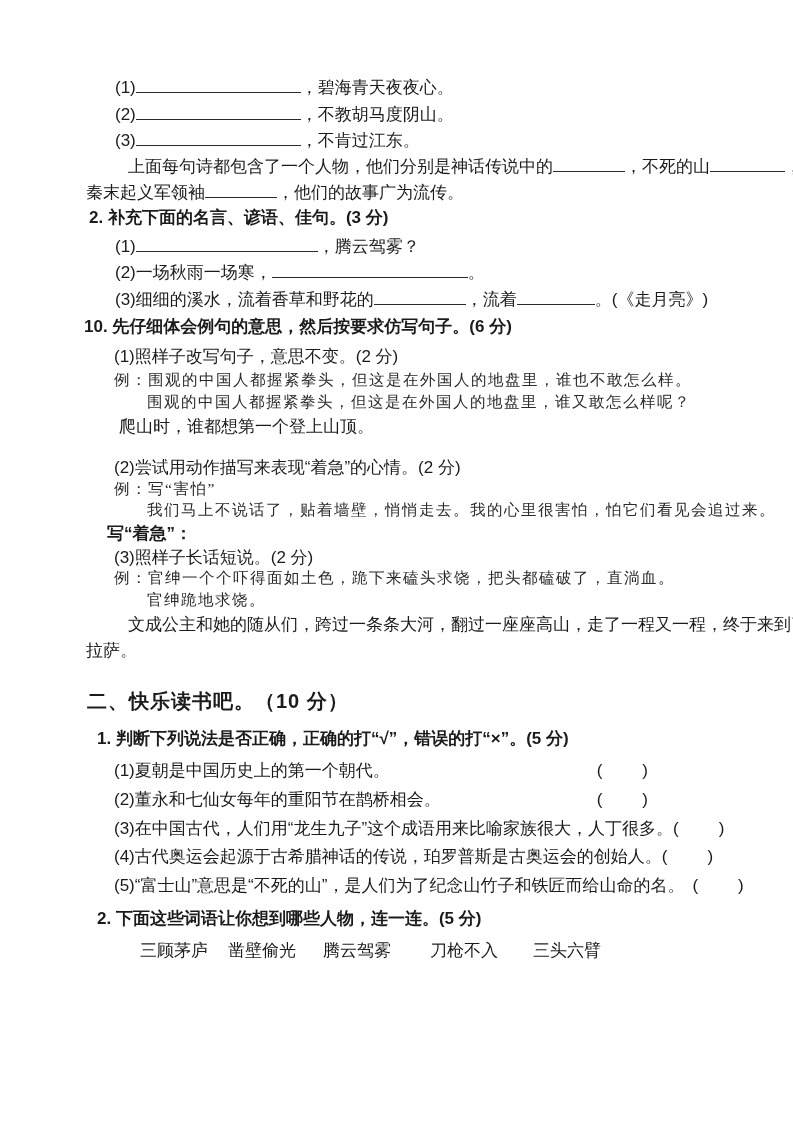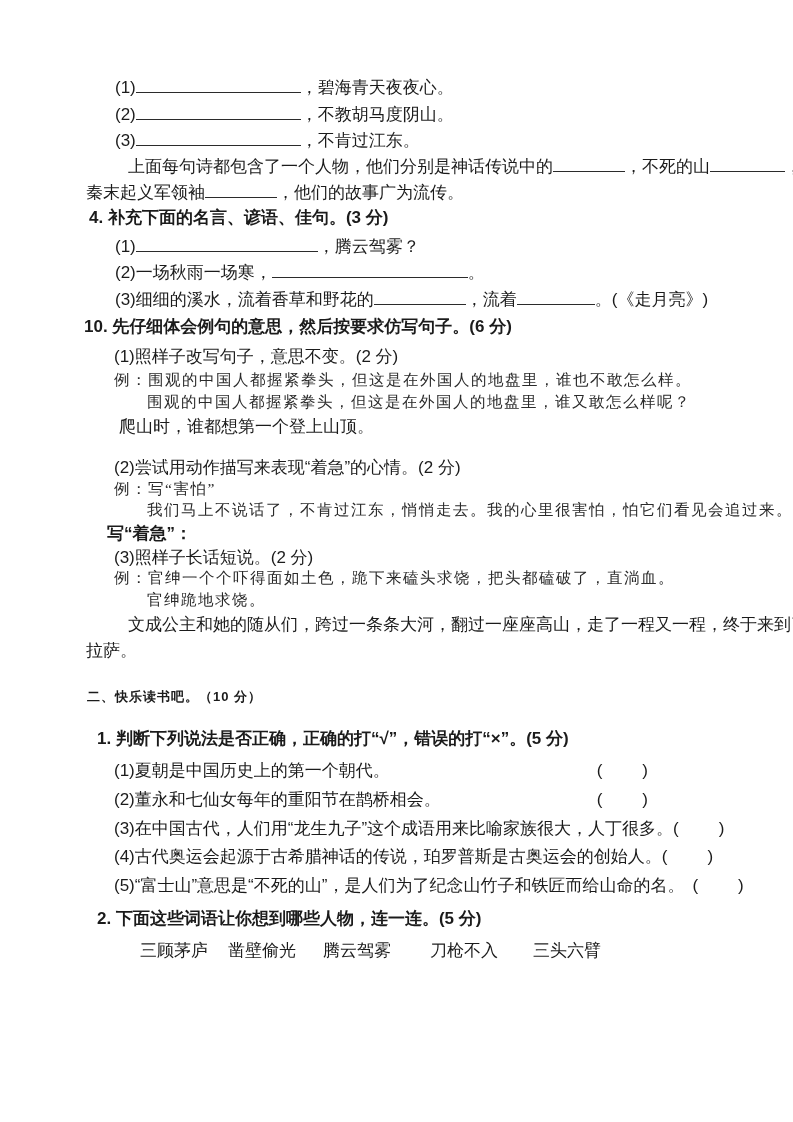--- a/index.html
+++ b/index.html
@@ -14,21 +14,21 @@
     font-family: "Liberation Sans", sans-serif;
     font-size: 17px;
     overflow: hidden;
   }
   .line {
     position: absolute;
     white-space: nowrap;
     line-height: 1.2;
   }
   .b { font-weight: bold; }
-  .big { font-size: 13px; letter-spacing: 1px; }
+  .big { font-size: 20px; letter-spacing: 1px; }
   .kai {
     font-family: "Liberation Serif", serif;
     font-size: 15.5px;
     letter-spacing: 1.5px;
     color: #2a2a2a;
   }
   
   .blank {
     display: inline-block;
     border-bottom: 1.4px solid #2b2b2b;
@@ -116,41 +116,41 @@
   <div class="line" id="q8l3">
     <span>(3)</span><span class="blank w165"></span><span>，不肯过江东。</span>
   </div>
   <div class="line" id="q8s1">
     <span>上面每句诗都包含了一个人物，他们分别是神话传说中的</span><span class="blank w72"></span><span>，不死的山</span><span class="blank w75"></span><span>，</span>
   </div>
   <div class="line" id="q8s2">
     <span>秦末起义军领袖</span><span class="blank w72"></span><span>，他们的故事广为流传。</span>
   </div>
 
-  <div class="line b" id="q9t">4. 补充下面的名言、谚语、佳句。(3 分)</div>
+  <div class="line b" id="q9t">2. 补充下面的名言、谚语、佳句。(3 分)</div>
   <div class="line" id="q9i1">
     <span>(1)</span><span class="blank w185"></span><span>，腾云驾雾？</span>
   </div>
   <div class="line" id="q9i2">
     <span>(2)一场秋雨一场寒，</span><span class="blank w195"></span><span>。</span>
   </div>
   <div class="line" id="q9i3">
     <span>(3)细细的溪水，流着香草和野花的</span><span class="blank w92"></span><span>，流着</span><span class="blank w80"></span><span>。(《走月亮》)</span>
   </div>
 
   <div class="line b" id="q10t">10. 先仔细体会例句的意思，然后按要求仿写句子。(6 分)</div>
 
   <div class="line" id="s1t">(1)照样子改写句子，意思不变。(2 分)</div>
   <div class="line kai" id="s1e1">例：围观的中国人都握紧拳头，但这是在外国人的地盘里，谁也不敢怎么样。</div>
   <div class="line kai" id="s1e2">围观的中国人都握紧拳头，但这是在外国人的地盘里，谁又敢怎么样呢？</div>
   <div class="line" id="s1task">爬山时，谁都想第一个登上山顶。</div>
 
   <div class="line" id="s2t">(2)尝试用动作描写来表现“着急”的心情。(2 分)</div>
   <div class="line kai" id="s2e1">例：写“害怕”</div>
-  <div class="line kai" id="s2e2">我们马上不说话了，不肯过江东，悄悄走去。我的心里很害怕，怕它们看见会追过来。</div>
+  <div class="line kai" id="s2e2">我们马上不说话了，贴着墙壁，悄悄走去。我的心里很害怕，怕它们看见会追过来。</div>
   <div class="line b" id="s2task">写“着急”：</div>
 
   <div class="line" id="s3t">(3)照样子长话短说。(2 分)</div>
   <div class="line kai" id="s3e1">例：官绅一个个吓得面如土色，跪下来磕头求饶，把头都磕破了，直淌血。</div>
   <div class="line kai" id="s3e2">官绅跪地求饶。</div>
   <div class="line" id="s3task1">文成公主和她的随从们，跨过一条条大河，翻过一座座高山，走了一程又一程，终于来到了</div>
   <div class="line" id="s3task2">拉萨。</div>
 
   <div class="line b big" id="sec2t">二、快乐读书吧。（10 分）</div>
   <div class="line b" id="q1t">1. 判断下列说法是否正确，正确的打“√”，错误的打“×”。(5 分)</div>

